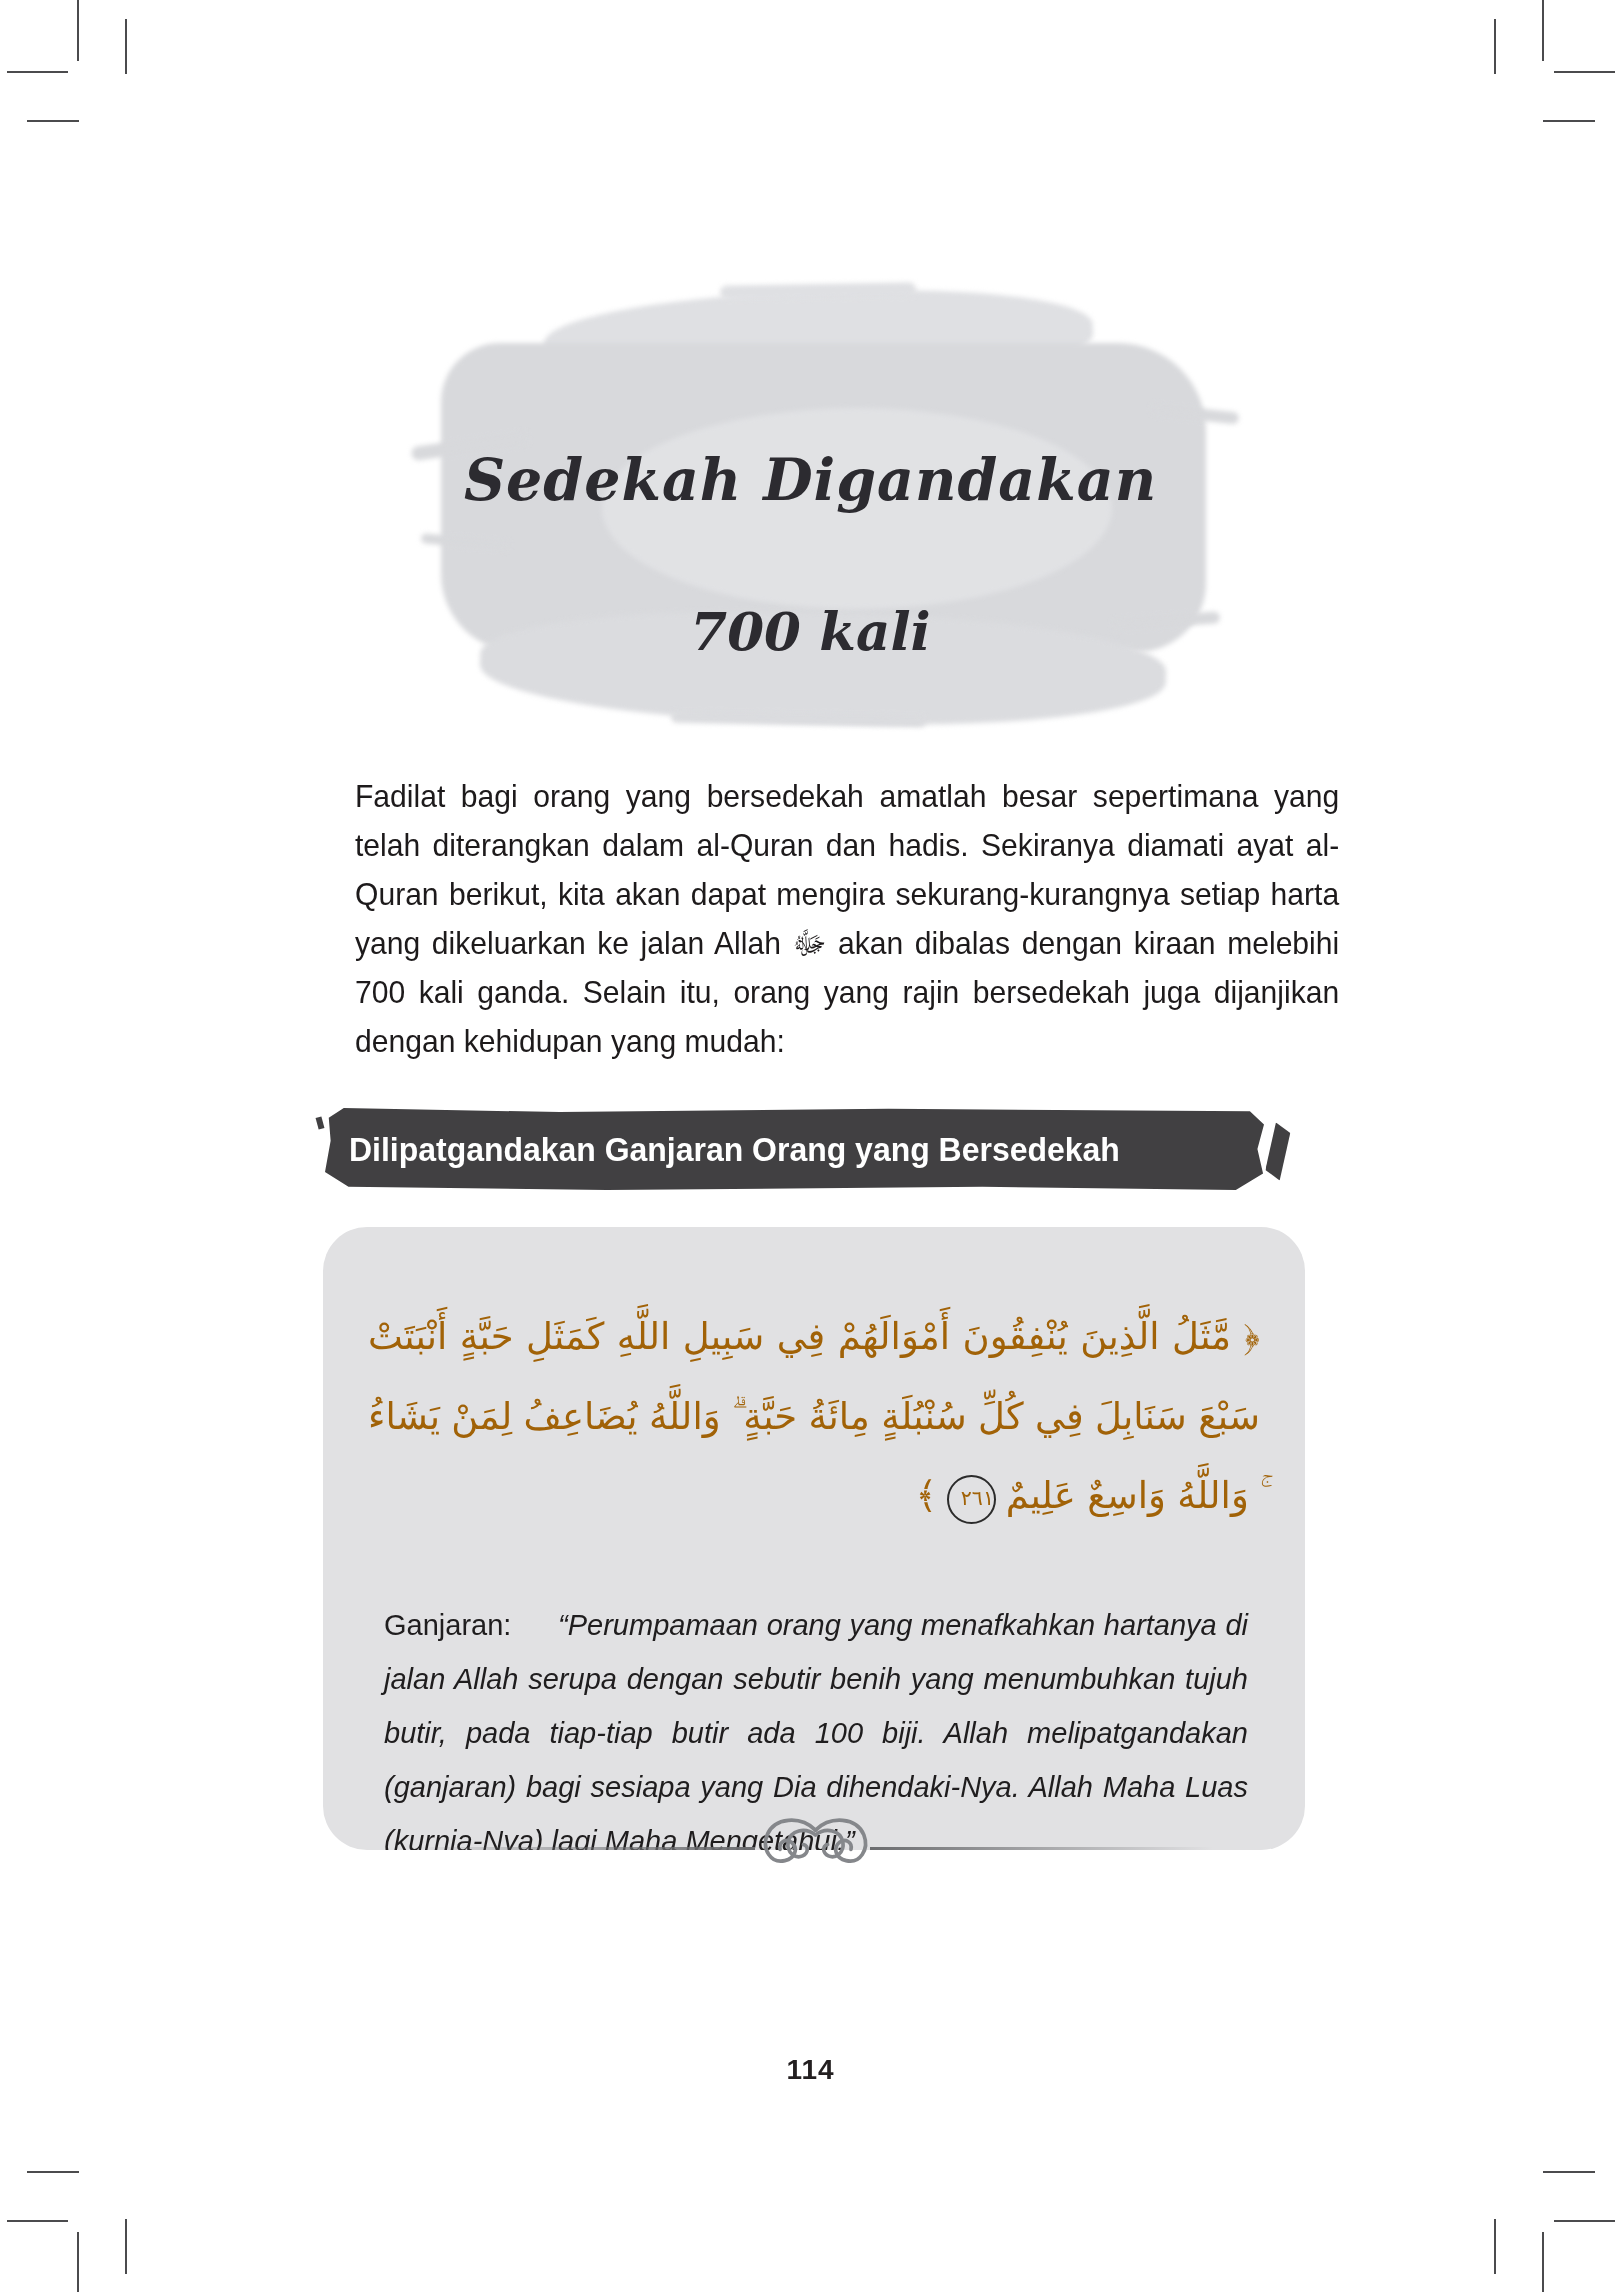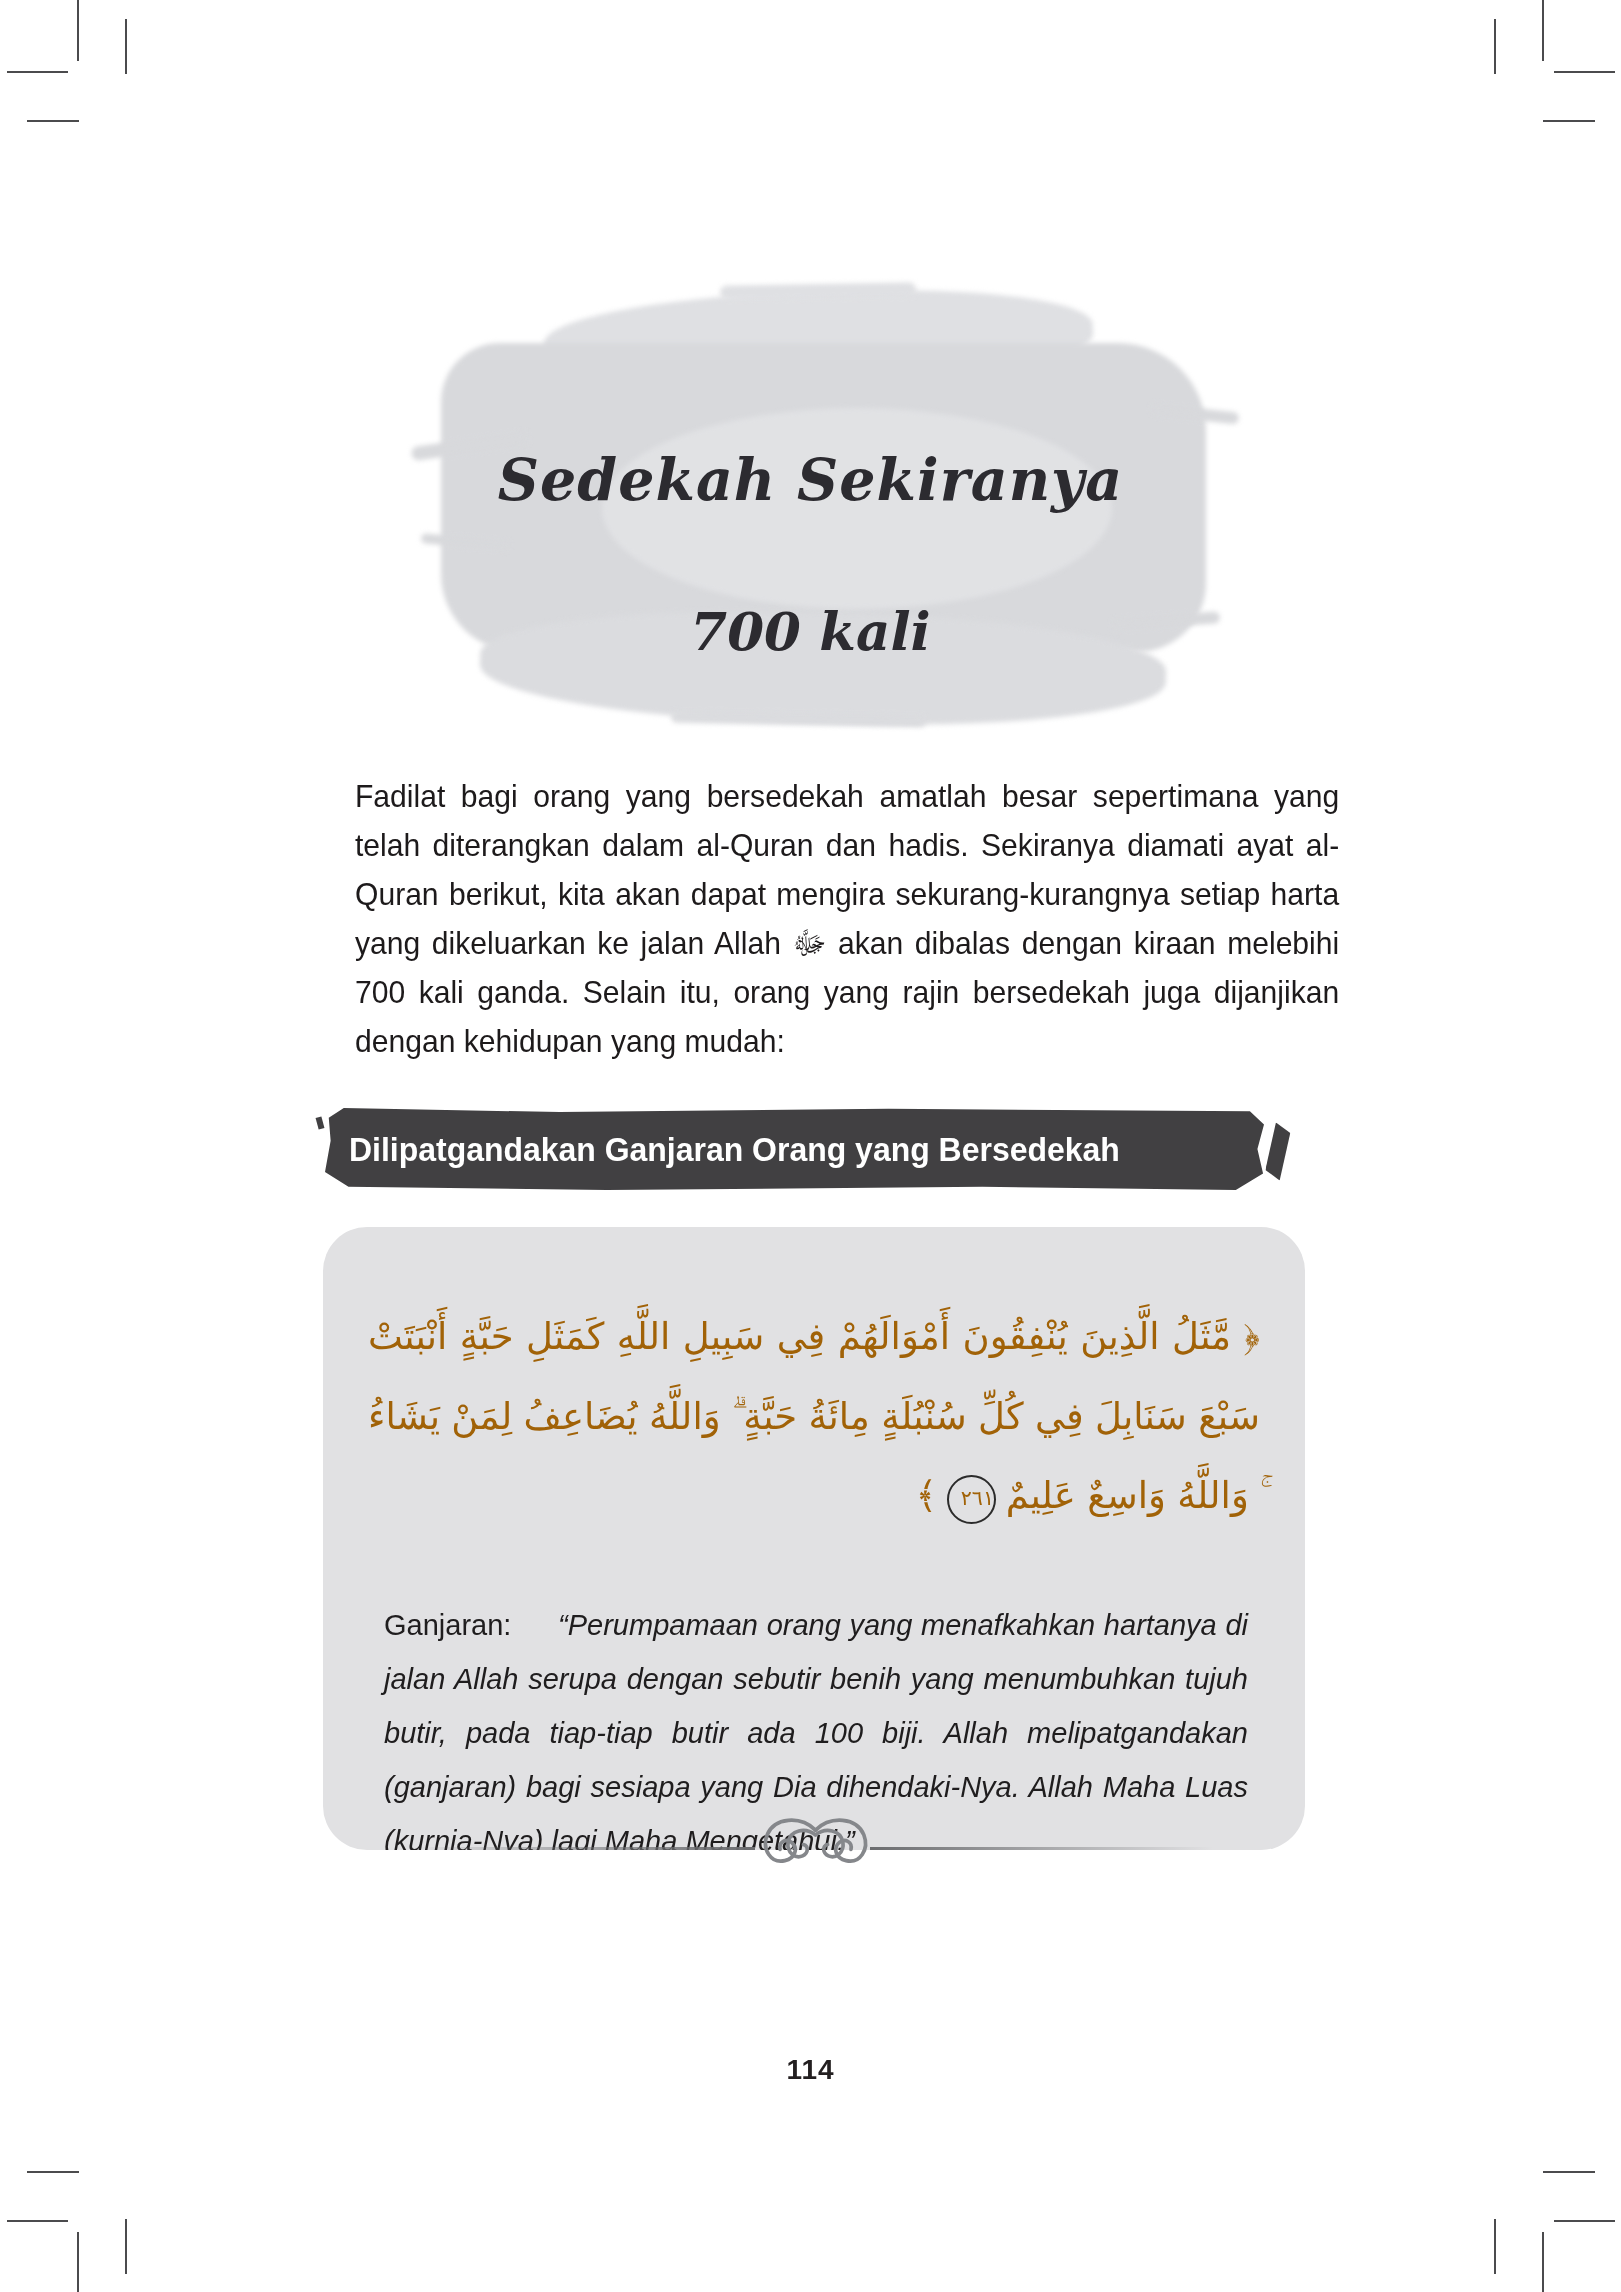--- a/index.html
+++ b/index.html
@@ -92,21 +92,21 @@
     <div class="s3"></div>
     <div class="s4"></div>
     <div class="st1"></div>
     <div class="st2"></div>
     <div class="st3"></div>
     <div class="st4"></div>
     <div class="st5"></div>
     <div class="st6"></div>
   </div>
 
-  <div class="title-l1">Sedekah Sekiranya</div>
+  <div class="title-l1">Sedekah Digandakan</div>
   <div class="title-l2">700 kali</div>
 
   <div class="intro">
     <span class="cond">Fadilat bagi orang yang bersedekah amatlah besar sepertimana yang telah diterangkan dalam al-Quran dan hadis. Sekiranya diamati ayat al-Quran berikut, kita akan dapat mengira sekurang-kurangnya setiap harta yang dikeluarkan ke jalan Allah ﷻ akan dibalas dengan kiraan melebihi 700 kali ganda. Selain itu, orang yang rajin bersedekah juga dijanjikan dengan kehidupan yang mudah:</span>
   </div>
 
   <div class="banner">
     <span class="cond">Dilipatgandakan Ganjaran Orang yang Bersedekah</span>
   </div>
   <div class="banner-blob"></div>

